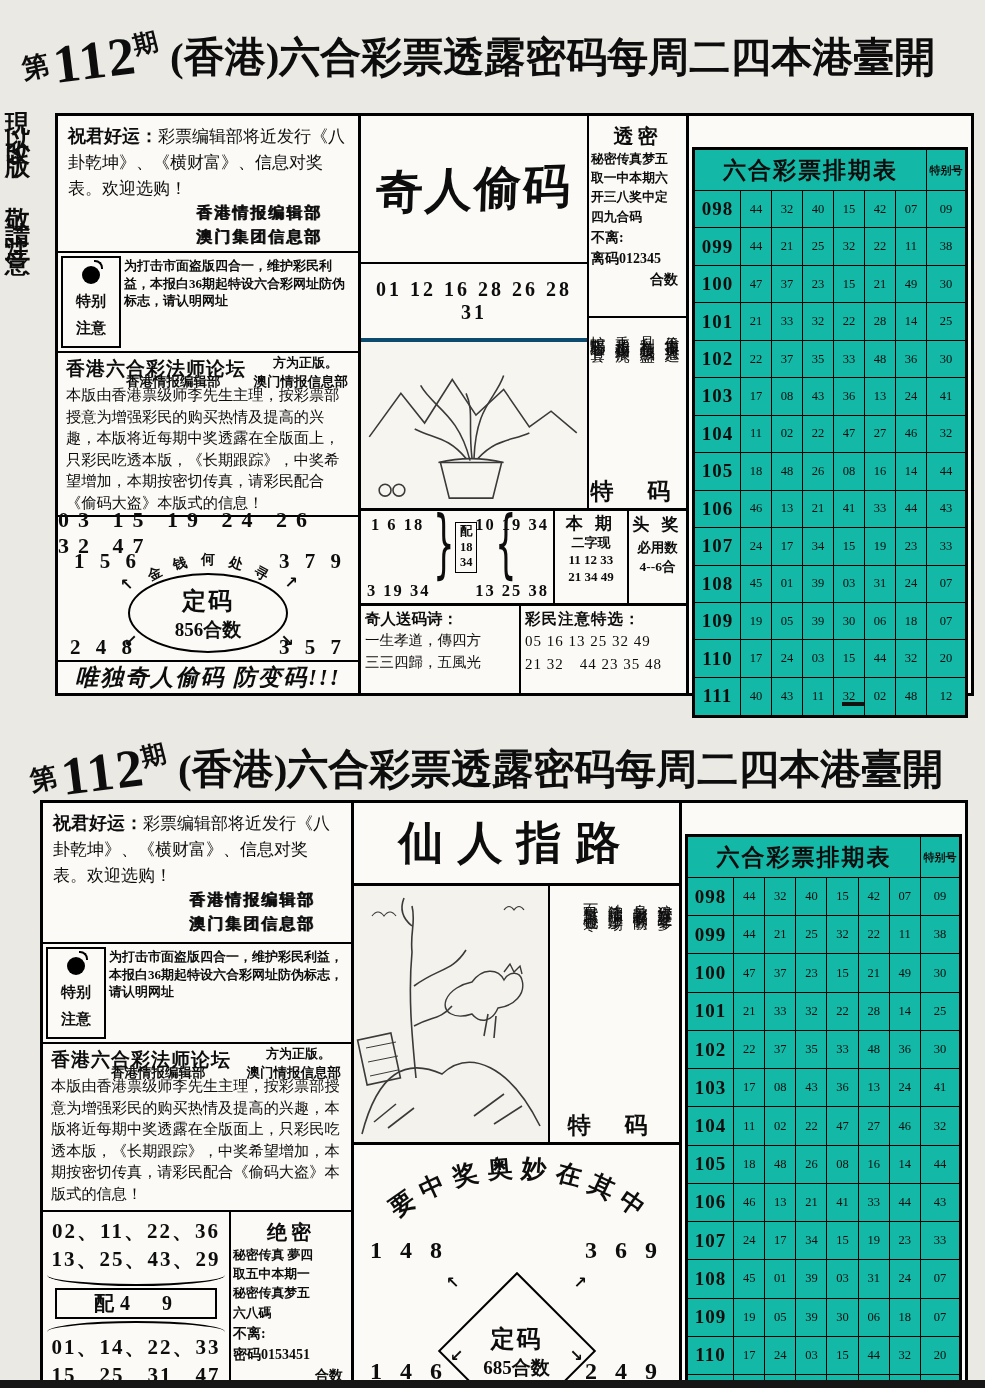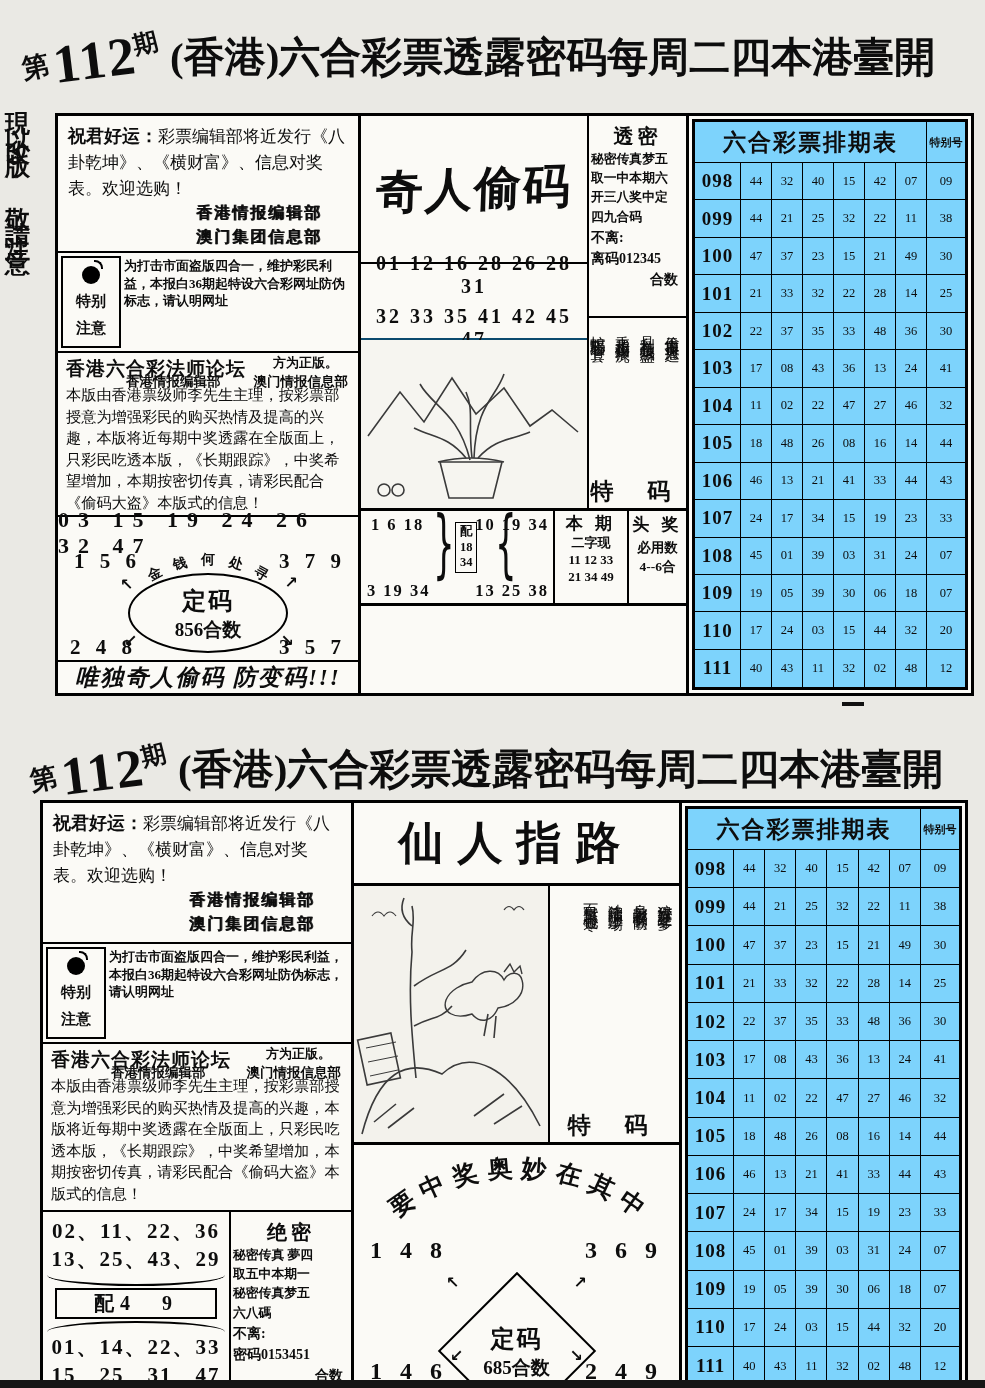--- a/index.html
+++ b/index.html
@@ -58,21 +58,21 @@
   .brace.down{border-bottom:2px solid #000;border-radius:0 0 50% 50%/0 0 100% 100%;}
   .brace.up{border-top:2px solid #000;border-radius:50% 50% 0 0/100% 100% 0 0;}
   .pairbox{width:158px;margin:2px auto;border:2px solid #000;font-size:20px;letter-spacing:6px;}
   .jmbox{width:116px;border-left:2px solid #000;padding:2px 3px;}
   
   .tm-upper{height:392px;display:flex;border-bottom:3px solid #000;}
   .tm-colA{width:226px;border-right:2px solid #000;display:flex;flex-direction:column;}
   .feat-title{height:146px;border-bottom:2px solid #000;display:flex;align-items:center;justify-content:center;
               font-size:47px;font-weight:bold;transform:none;letter-spacing:2px;}
   .feat-title span{transform:rotate(-2deg) skewX(-4deg);}
-  .feat-nums{height:74px;border-bottom:2px solid #0c4a6e;display:flex;flex-direction:column;justify-content:center;
+  .feat-nums{height:74px;border-bottom:4px solid #0c4a6e;display:flex;flex-direction:column;justify-content:center;
              gap:7px;text-align:center;font-size:20px;font-weight:bold;letter-spacing:3px;}
   .drawing{flex:1;position:relative;background:#f6f5f0;}
   .drawing svg{position:absolute;inset:0;}
   .tm-colB{flex:1;display:flex;flex-direction:column;min-width:0;}
   .secret{height:186px;border-bottom:2px solid #000;padding:7px 2px;font-weight:bold;}
   .secret .st{text-align:center;font-size:20px;letter-spacing:4px;}
   .secret .sl{font-size:12.8px;line-height:1.5;}
   .secret .sl.num{font-size:14px;}
   .secret .sl.right{text-align:right;padding-right:6px;}
   .poem{flex:1;writing-mode:vertical-rl;font-size:15px;line-height:1.65;padding:6px 2px 0 0;letter-spacing:2px;}
@@ -104,21 +104,21 @@
   .arch{position:absolute;left:0;right:0;top:6px;height:90px;font-size:25px;}
   .diamond{position:absolute;left:50%;top:150px;width:108px;height:108px;border:2px solid #000;
            transform:translateX(-50%) rotate(45deg);}
   .diamond-text{position:absolute;left:50%;top:152px;width:160px;transform:translateX(-50%);
                 text-align:center;}
   .diamond-text .t1{font-size:24px;letter-spacing:2px;margin-top:26px;}
   .diamond-text .t2{font-size:19px;}
   .dnum{position:absolute;font-size:24px;letter-spacing:6px;}
   
   table.sched{width:100%;height:100%;border-collapse:collapse;border:3px solid #000;table-layout:fixed;
-              background:#7dd3fc;}
+              background:#14b8a6;margin-top:28px;}
   table.sched td,table.sched th{border:1px solid #000;text-align:center;padding:0;}
   table.sched thead td.ttl{font-size:23px;font-weight:bold;letter-spacing:2px;height:40px;}
   table.sched thead td.sp{font-size:11px;font-weight:bold;}
   table.sched td{font-size:12.5px;}
   table.sched td.issue{font-size:19px;font-weight:600;letter-spacing:1px;}
   table.sched col.c-issue{width:47px;}
   table.sched col.c-num{width:31px;}
   table.sched col.c-sp{width:40px;}
 </style>
 </head>
@@ -188,21 +188,20 @@
     </div>
 
     <div class="colM">
       <div class="tm-upper">
         <div class="tm-colA">
           <div class="feat-title">
               <span>奇人偷码</span>
             </div>
           <div class="feat-nums">
             <div>01 12 16 28 26 28 31</div>
-            <div>32 33 35 41 42 45 47</div>
           </div>
           <div class="drawing">
             <svg viewBox="0 0 224 168" width="100%" height="100%" fill="none" stroke="#3a3a3a" stroke-width="1.6">
               <polyline points="6,96 38,52 62,82 90,38 114,74 142,48 168,86 190,70 216,92"></polyline>
               <path d="M78,122 h62 l-9,36 h-44 z"></path>
               <path d="M76,122 q33,-8 66,0"></path>
               <path d="M108,120 C96,72 70,66 58,44"></path>
               <path d="M112,118 C114,64 134,58 142,34"></path>
               <path d="M104,118 C86,96 72,98 52,88"></path>
               <path d="M116,118 C134,98 150,100 168,92"></path>
@@ -249,20 +248,32 @@
         <div class="br-benqi">
           <div class="bt">本 期</div>
           <div>二字现</div>
           <div>11 12 33</div>
           <div>21 34 49</div>
         </div>
         <div class="br-tou">
           <div class="bt">头 奖</div>
           <div>必用数</div>
           <div>4--6合</div>
+        </div>
+      </div>
+      <div class="tm-bottom">
+        <div class="songma">
+          <div class="bt">奇人送码诗：</div>
+          <div>一生孝道，傳四方</div>
+          <div>三三四歸，五風光</div>
+        </div>
+        <div class="texuan">
+          <div class="bt">彩民注意特选：</div>
+          <div>05 16 13 25 32 49</div>
+          <div>21 32　44 23 35 48</div>
         </div>
       </div>
     </div>
 
     <div class="colR">
       <table class="sched">
         <colgroup>
             <col class="c-issue">
             <col class="c-num">
             <col class="c-num">

